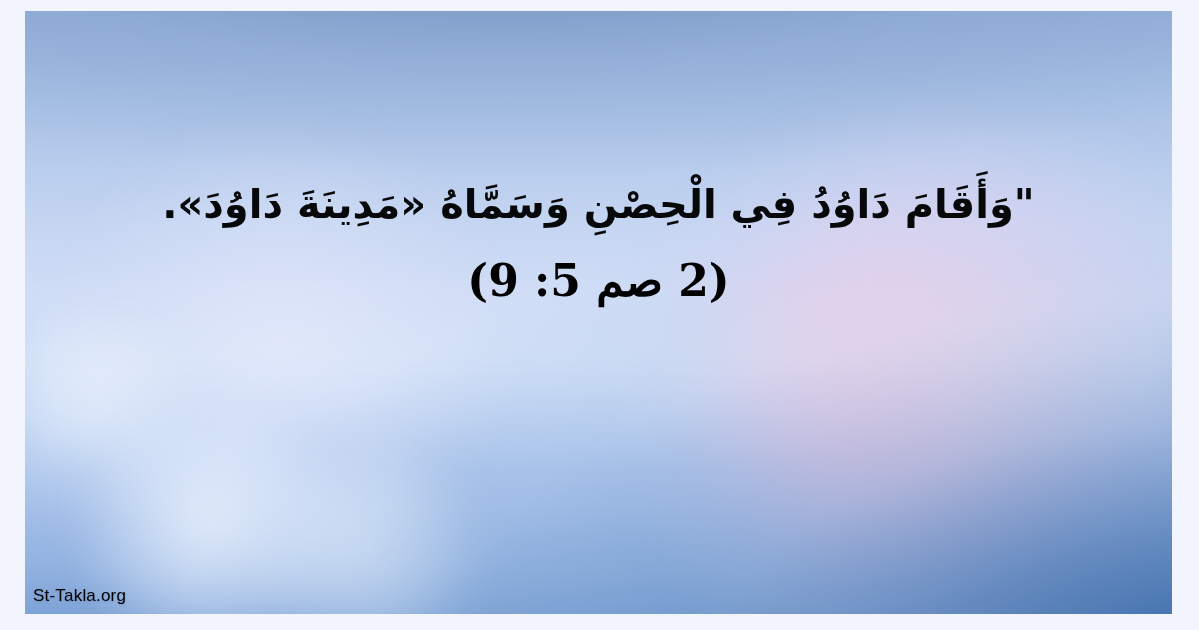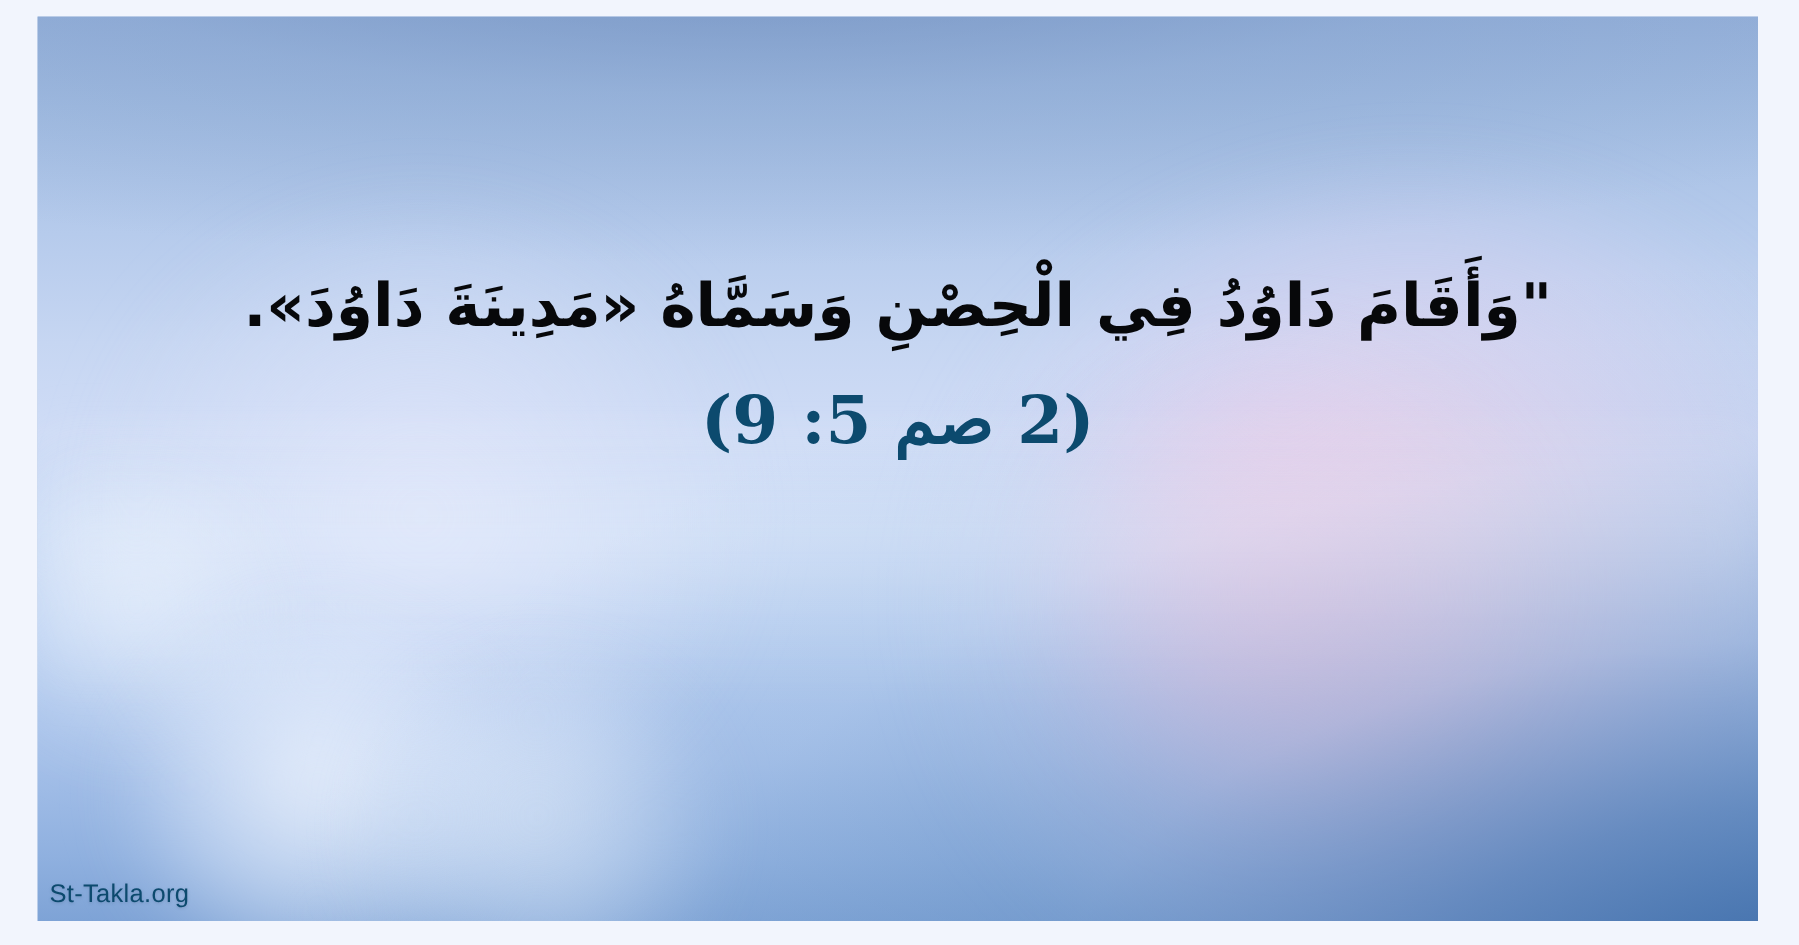--- a/index.html
+++ b/index.html
@@ -196,34 +196,34 @@
     font-weight: 700;
     font-size: 40px;
     line-height: 1.52;
     letter-spacing: 0px;
     white-space: nowrap;
   }
 
   .verse-ref {
     display: block;
     margin-top: 20px;
-    color: #0c4a6e;
+    color: #000000;
     font-family: "DejaVu Serif", "Liberation Serif", serif;
     font-weight: 700;
     font-size: 44px;
     line-height: 1.2;
     direction: rtl;
   }
 
   
   #watermark {
     position: absolute;
     left: 8px;
     bottom: 8px;
-    color: #0c4a6e;
+    color: #000000;
     font-family: "Liberation Sans", sans-serif;
     font-size: 17px;
     font-weight: 400;
     letter-spacing: 0.2px;
     text-shadow: 0 1px 2px rgba(90,115,155,0.45);
     direction: ltr;
   }
 </style>
 </head>
 <body>

